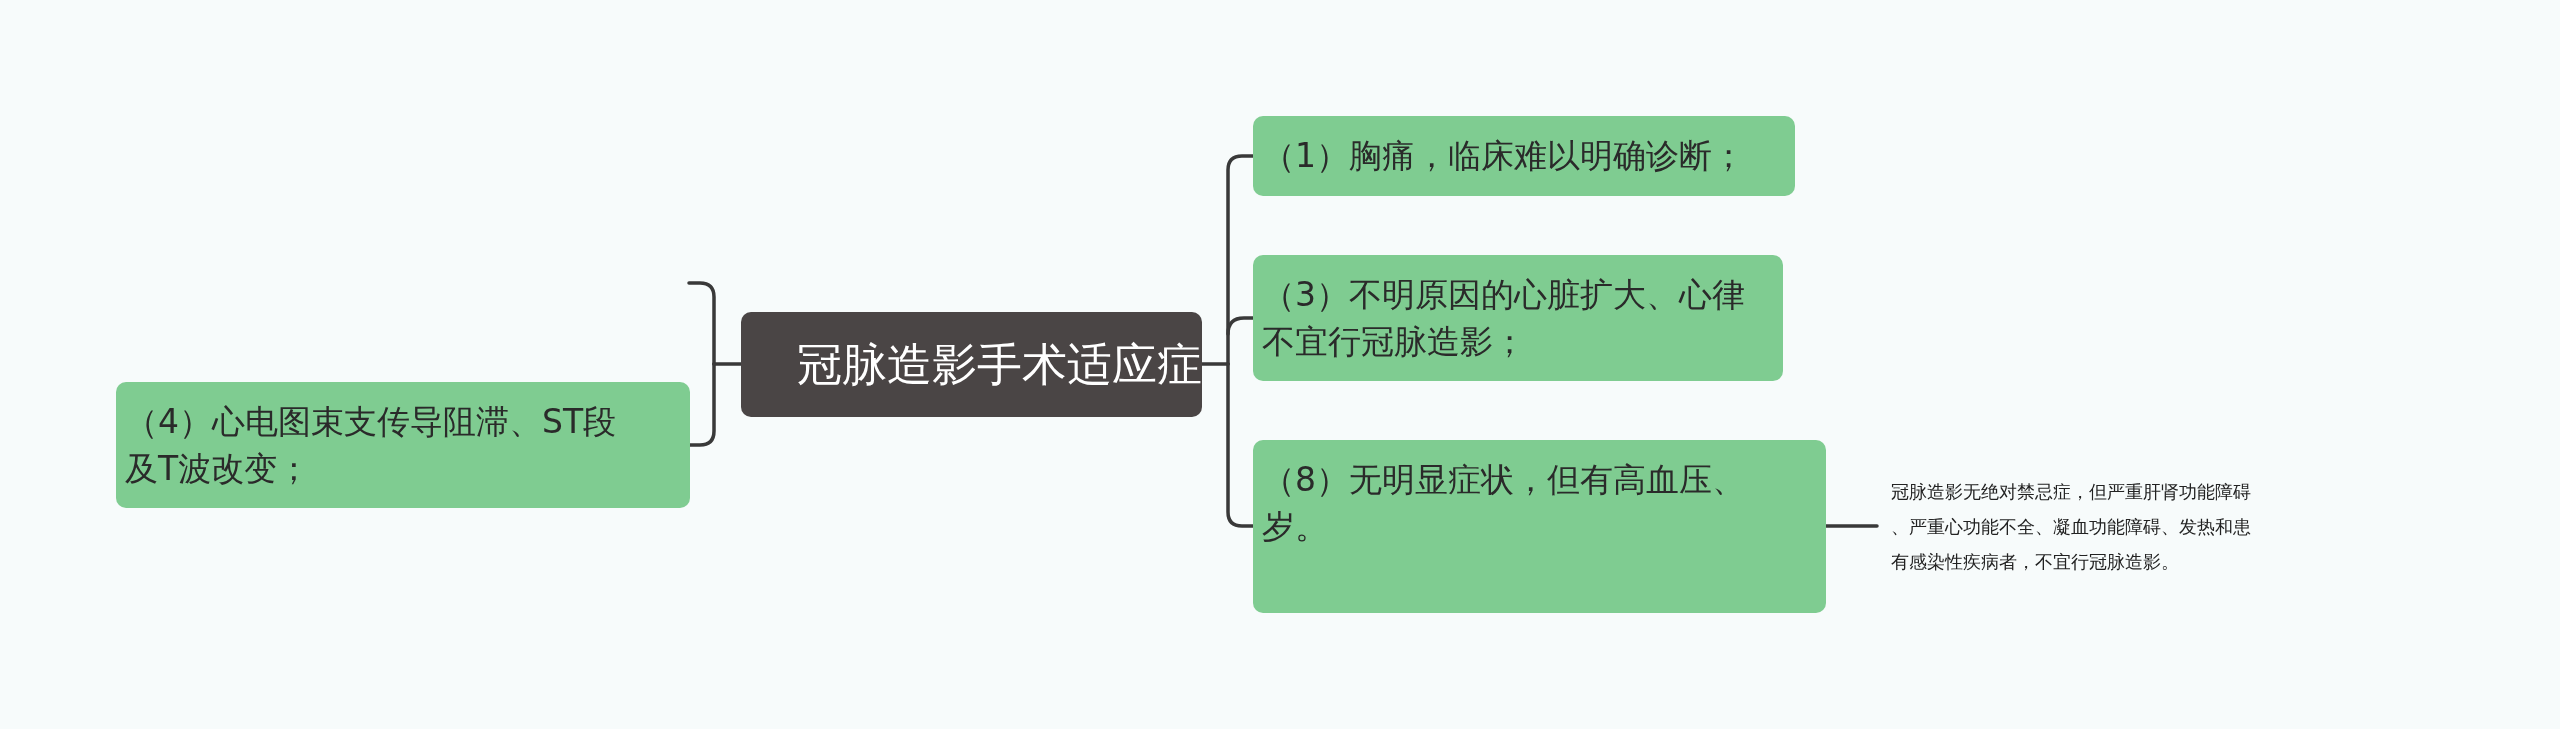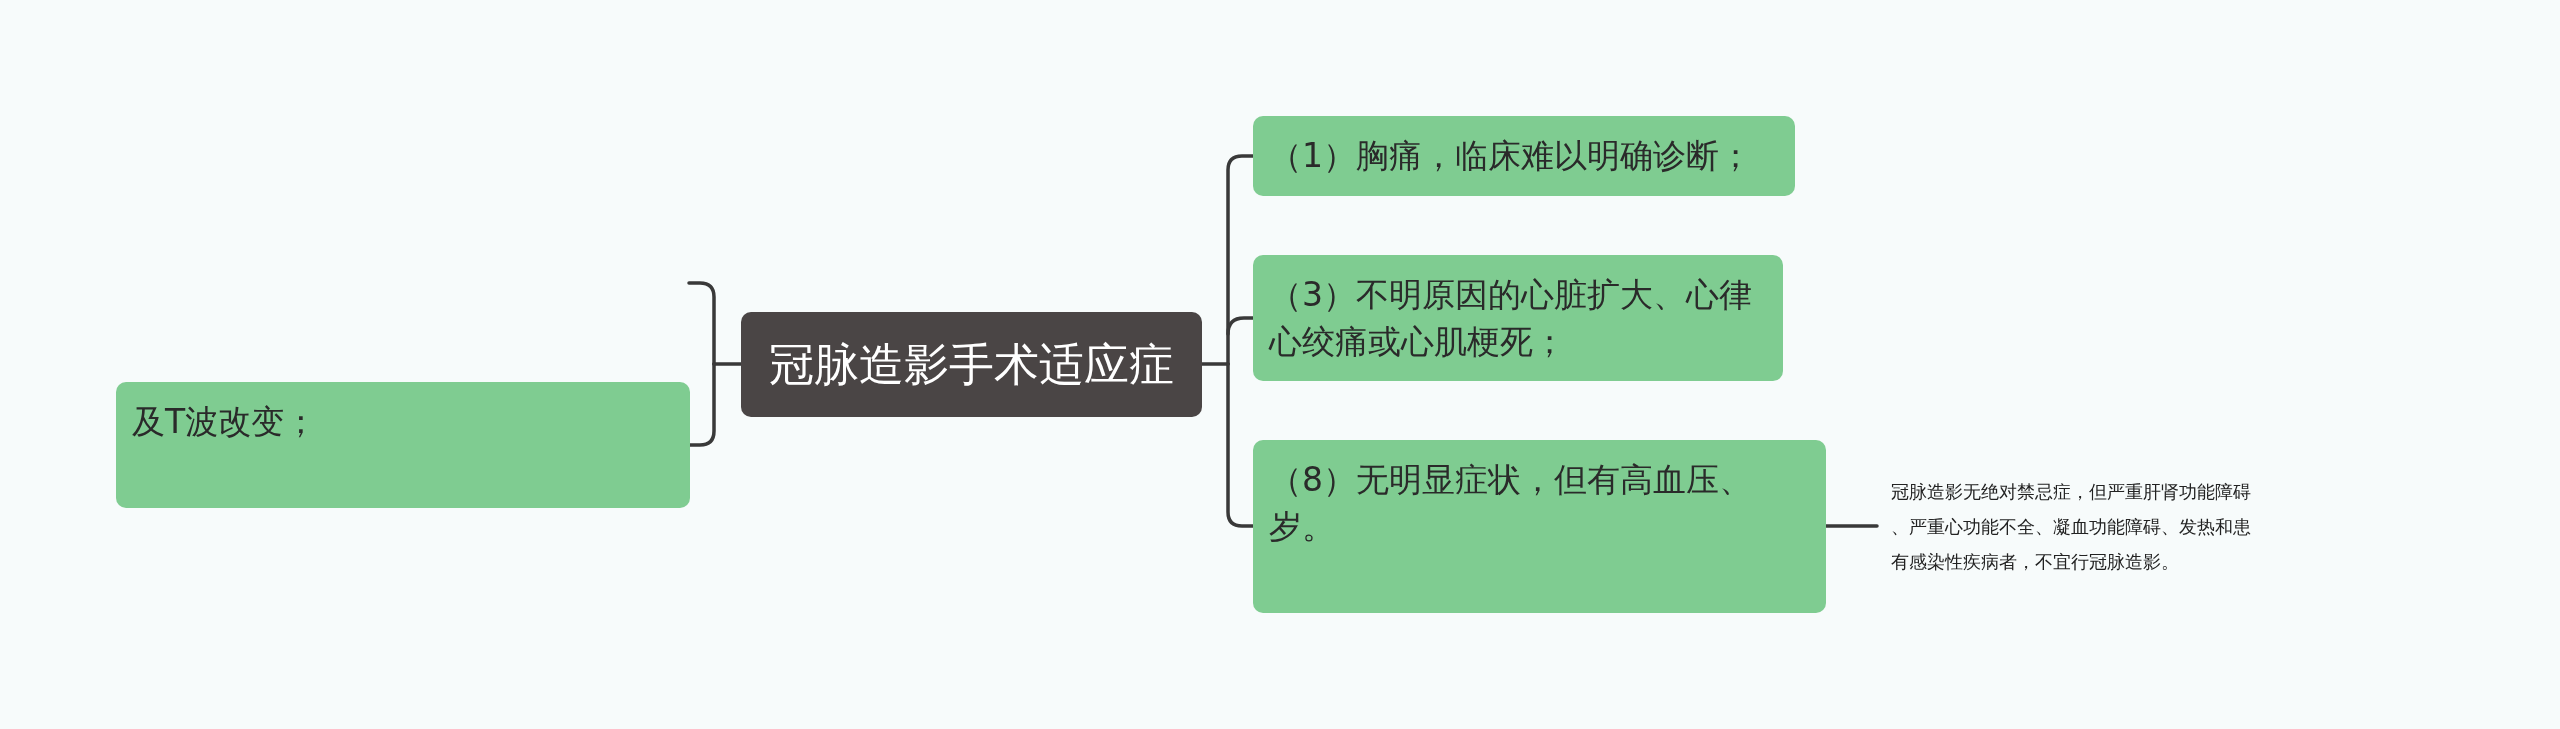--- a/index.html
+++ b/index.html
@@ -40,36 +40,36 @@
       stroke-linejoin: round;
     }
     .node {
       position: absolute;
       box-sizing: border-box;
       background: var(--node);
       border-radius: 10px;
       color: var(--node-text);
       font-size: 33px;
       line-height: 47px;
-      padding: 16px 16px;
+      padding: 16px 9px;
       white-space: nowrap;
       cursor: pointer;
     }
     .node .line { display: block; }
     .root {
       position: absolute;
       box-sizing: border-box;
       left: 741px; top: 312px;
       width: 461px; height: 105px;
       background: var(--root);
       border-radius: 10px;
       color: var(--root-text);
       font-size: 45px;
       line-height: 105px;
-      text-align: center;
+      text-align: right;
       white-space: nowrap;
       cursor: pointer;
     }
     .note {
       position: absolute;
       left: 1891px; top: 474px;
       color: var(--note-text);
       font-size: 18px;
       line-height: 35px;
       white-space: nowrap;
@@ -104,32 +104,33 @@
   <div class="root">
     <span>冠脉造影手术适应症</span>
   </div>
 
   <div class="node" id="node-1">
     <span class="line">（1）胸痛，临床难以明确诊断；</span>
   </div>
 
   <div class="node" id="node-3">
     <span class="line">（3）不明原因的心脏扩大、心律</span>
-    <span class="line">心绞痛或心肌梗死；</span>
+    <span class="line">不宜行冠脉造影；</span>
   </div>
 
   <div class="node" id="node-5">
     <span class="line">（8）无明显症状，但有高血压、</span>
     <span class="line">岁。</span>
   </div>
 
   <div class="note">
     <span class="line">冠脉造影无绝对禁忌症，但严重肝肾功能障碍</span>
     <span class="line">、严重心功能不全、凝血功能障碍、发热和患</span>
     <span class="line">有感染性疾病者，不宜行冠脉造影。</span>
   </div>
 
 
   <div class="node" id="node-4">
+    <span class="line">（4）心电图束支传导阻滞、ST段</span>
     <span class="line">及T波改变；</span>
   </div>
 
 </div>
 
 </body></html>

